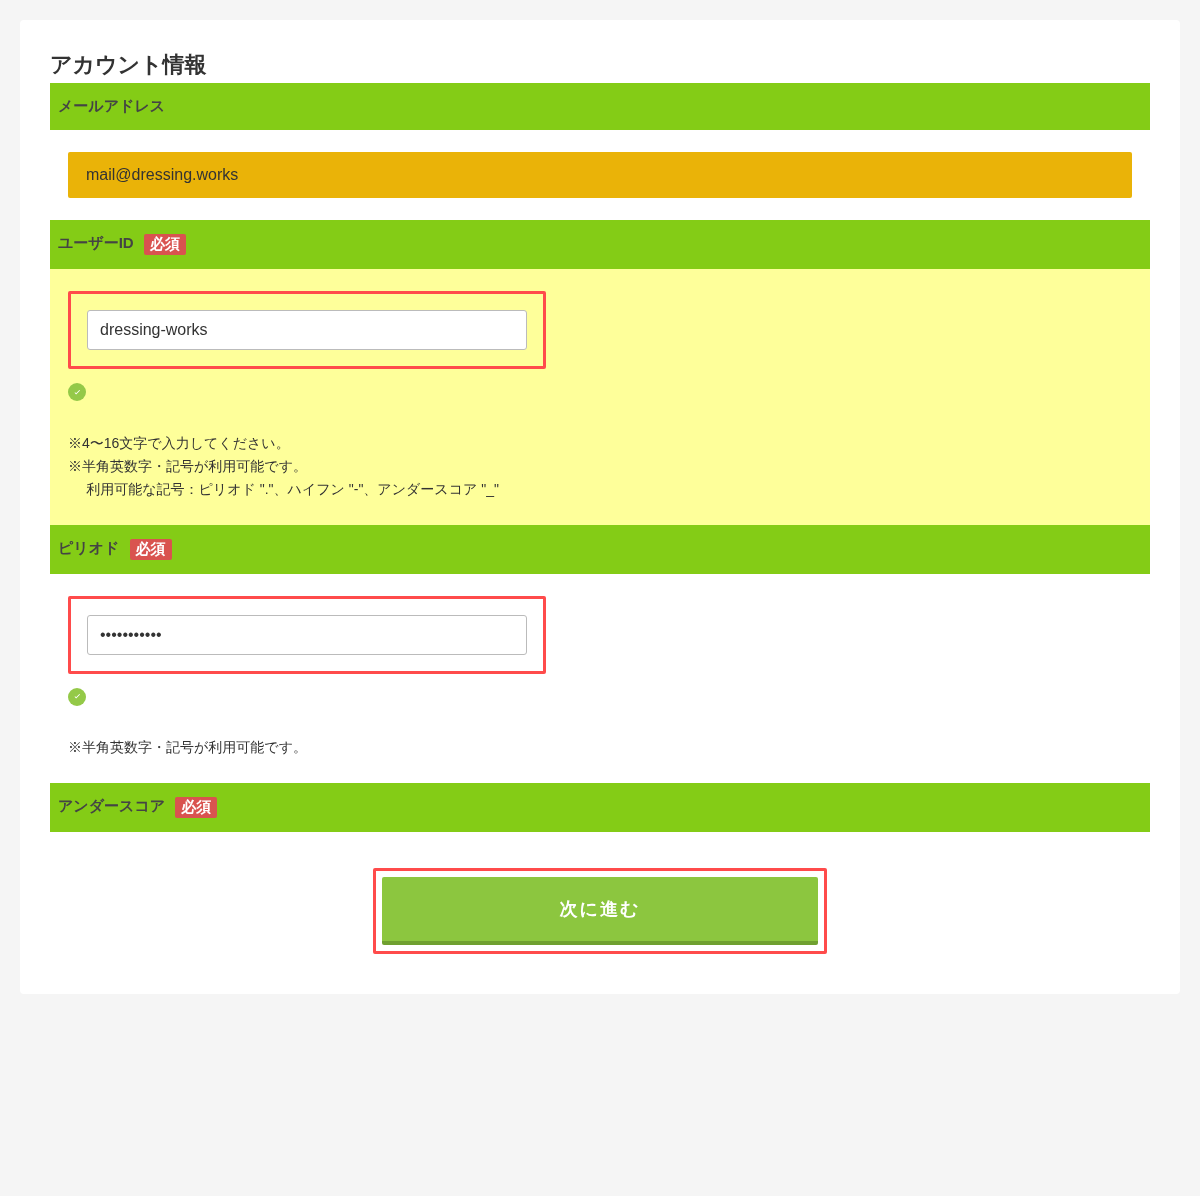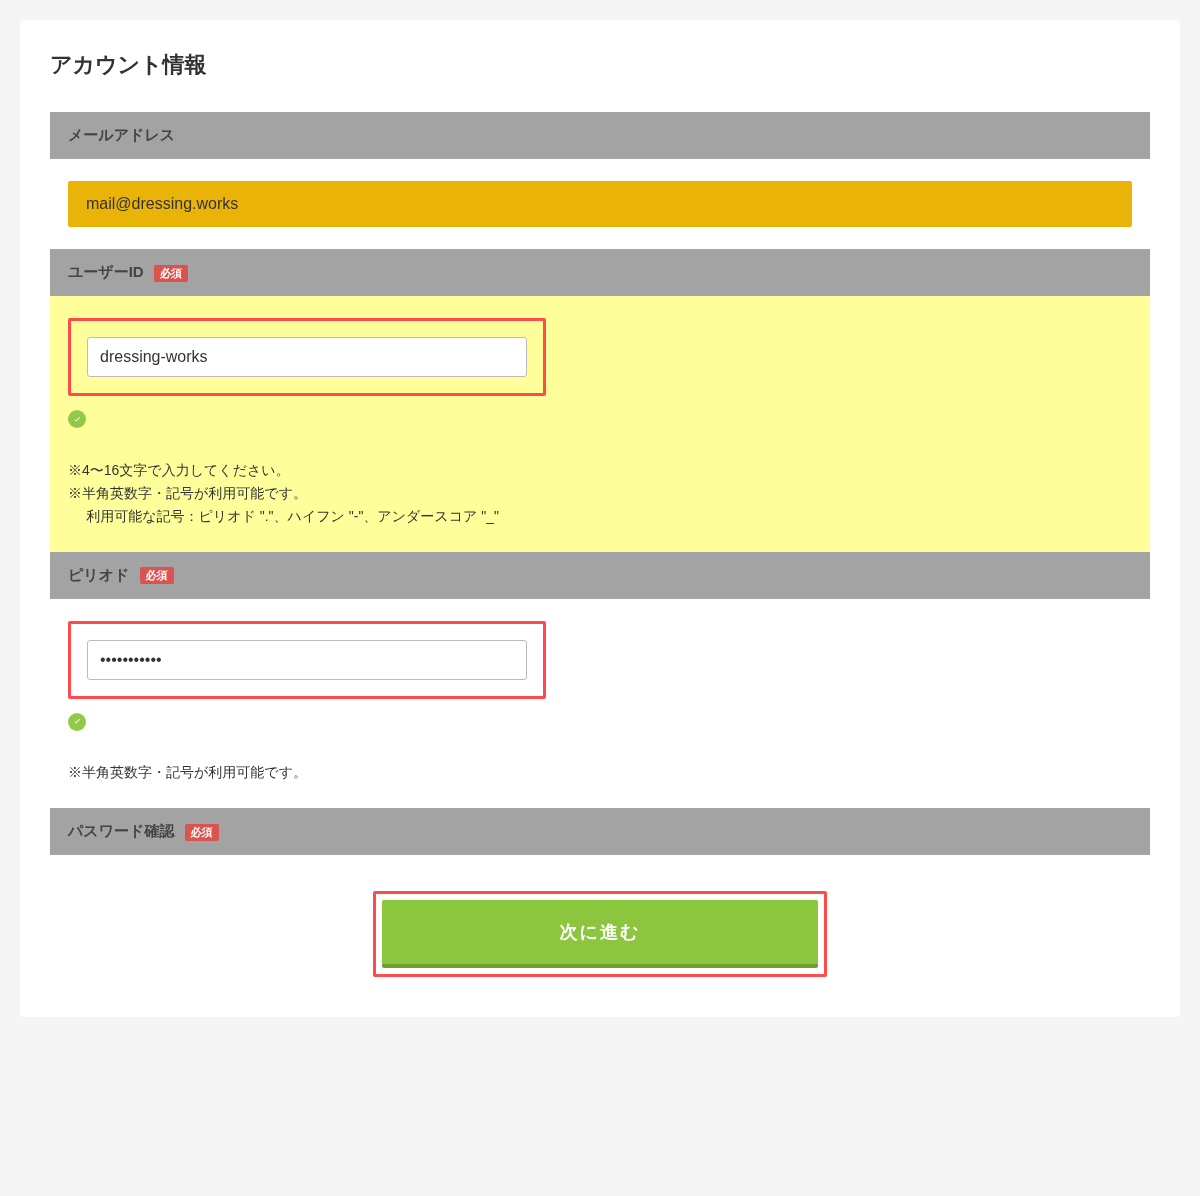--- a/index.html
+++ b/index.html
@@ -16,34 +16,34 @@
       background: #ffffff;
       border-radius: 4px;
       padding: 30px 30px 40px;
       max-width: 1160px;
       margin: 0 auto;
     }
     .page-title {
       font-size: 22px;
       font-weight: bold;
       color: #333;
-      margin-bottom: 32px;
+      margin-bottom: 3px;
     }
     .section-header {
-      background: #a3a3a3;
-      padding: 14px 18px;
+      background: #84cc16;
+      padding: 14px 8px;
       font-size: 15px;
       font-weight: bold;
       color: #444;
     }
     .required-badge {
       display: inline-block;
       background: #d9534f;
       color: #fff;
-      font-size: 11px;
+      font-size: 15px;
       font-weight: bold;
       padding: 1px 6px;
       border-radius: 2px;
       margin-left: 6px;
       vertical-align: middle;
     }
     .section-body {
       padding: 22px 18px 24px;
     }
     .section-body.highlighted {
@@ -172,21 +172,21 @@
             <path d="M9 16.2l-3.5-3.5 1.4-1.4L9 13.4l7.1-7.1 1.4 1.4z"></path>
           </svg>
       </span>
     </div>
     <div class="help-text">
       <div>※半角英数字・記号が利用可能です。</div>
     </div>
   </div>
 
   <div class="section-header">
-    <span>パスワード確認</span>
+    <span>アンダースコア</span>
     <span class="required-badge">必須</span>
   </div>
 
   <div class="submit-wrapper">
     <div class="submit-highlight">
       <button class="submit-button">次に進む</button>
     </div>
   </div>
 </div>
 

